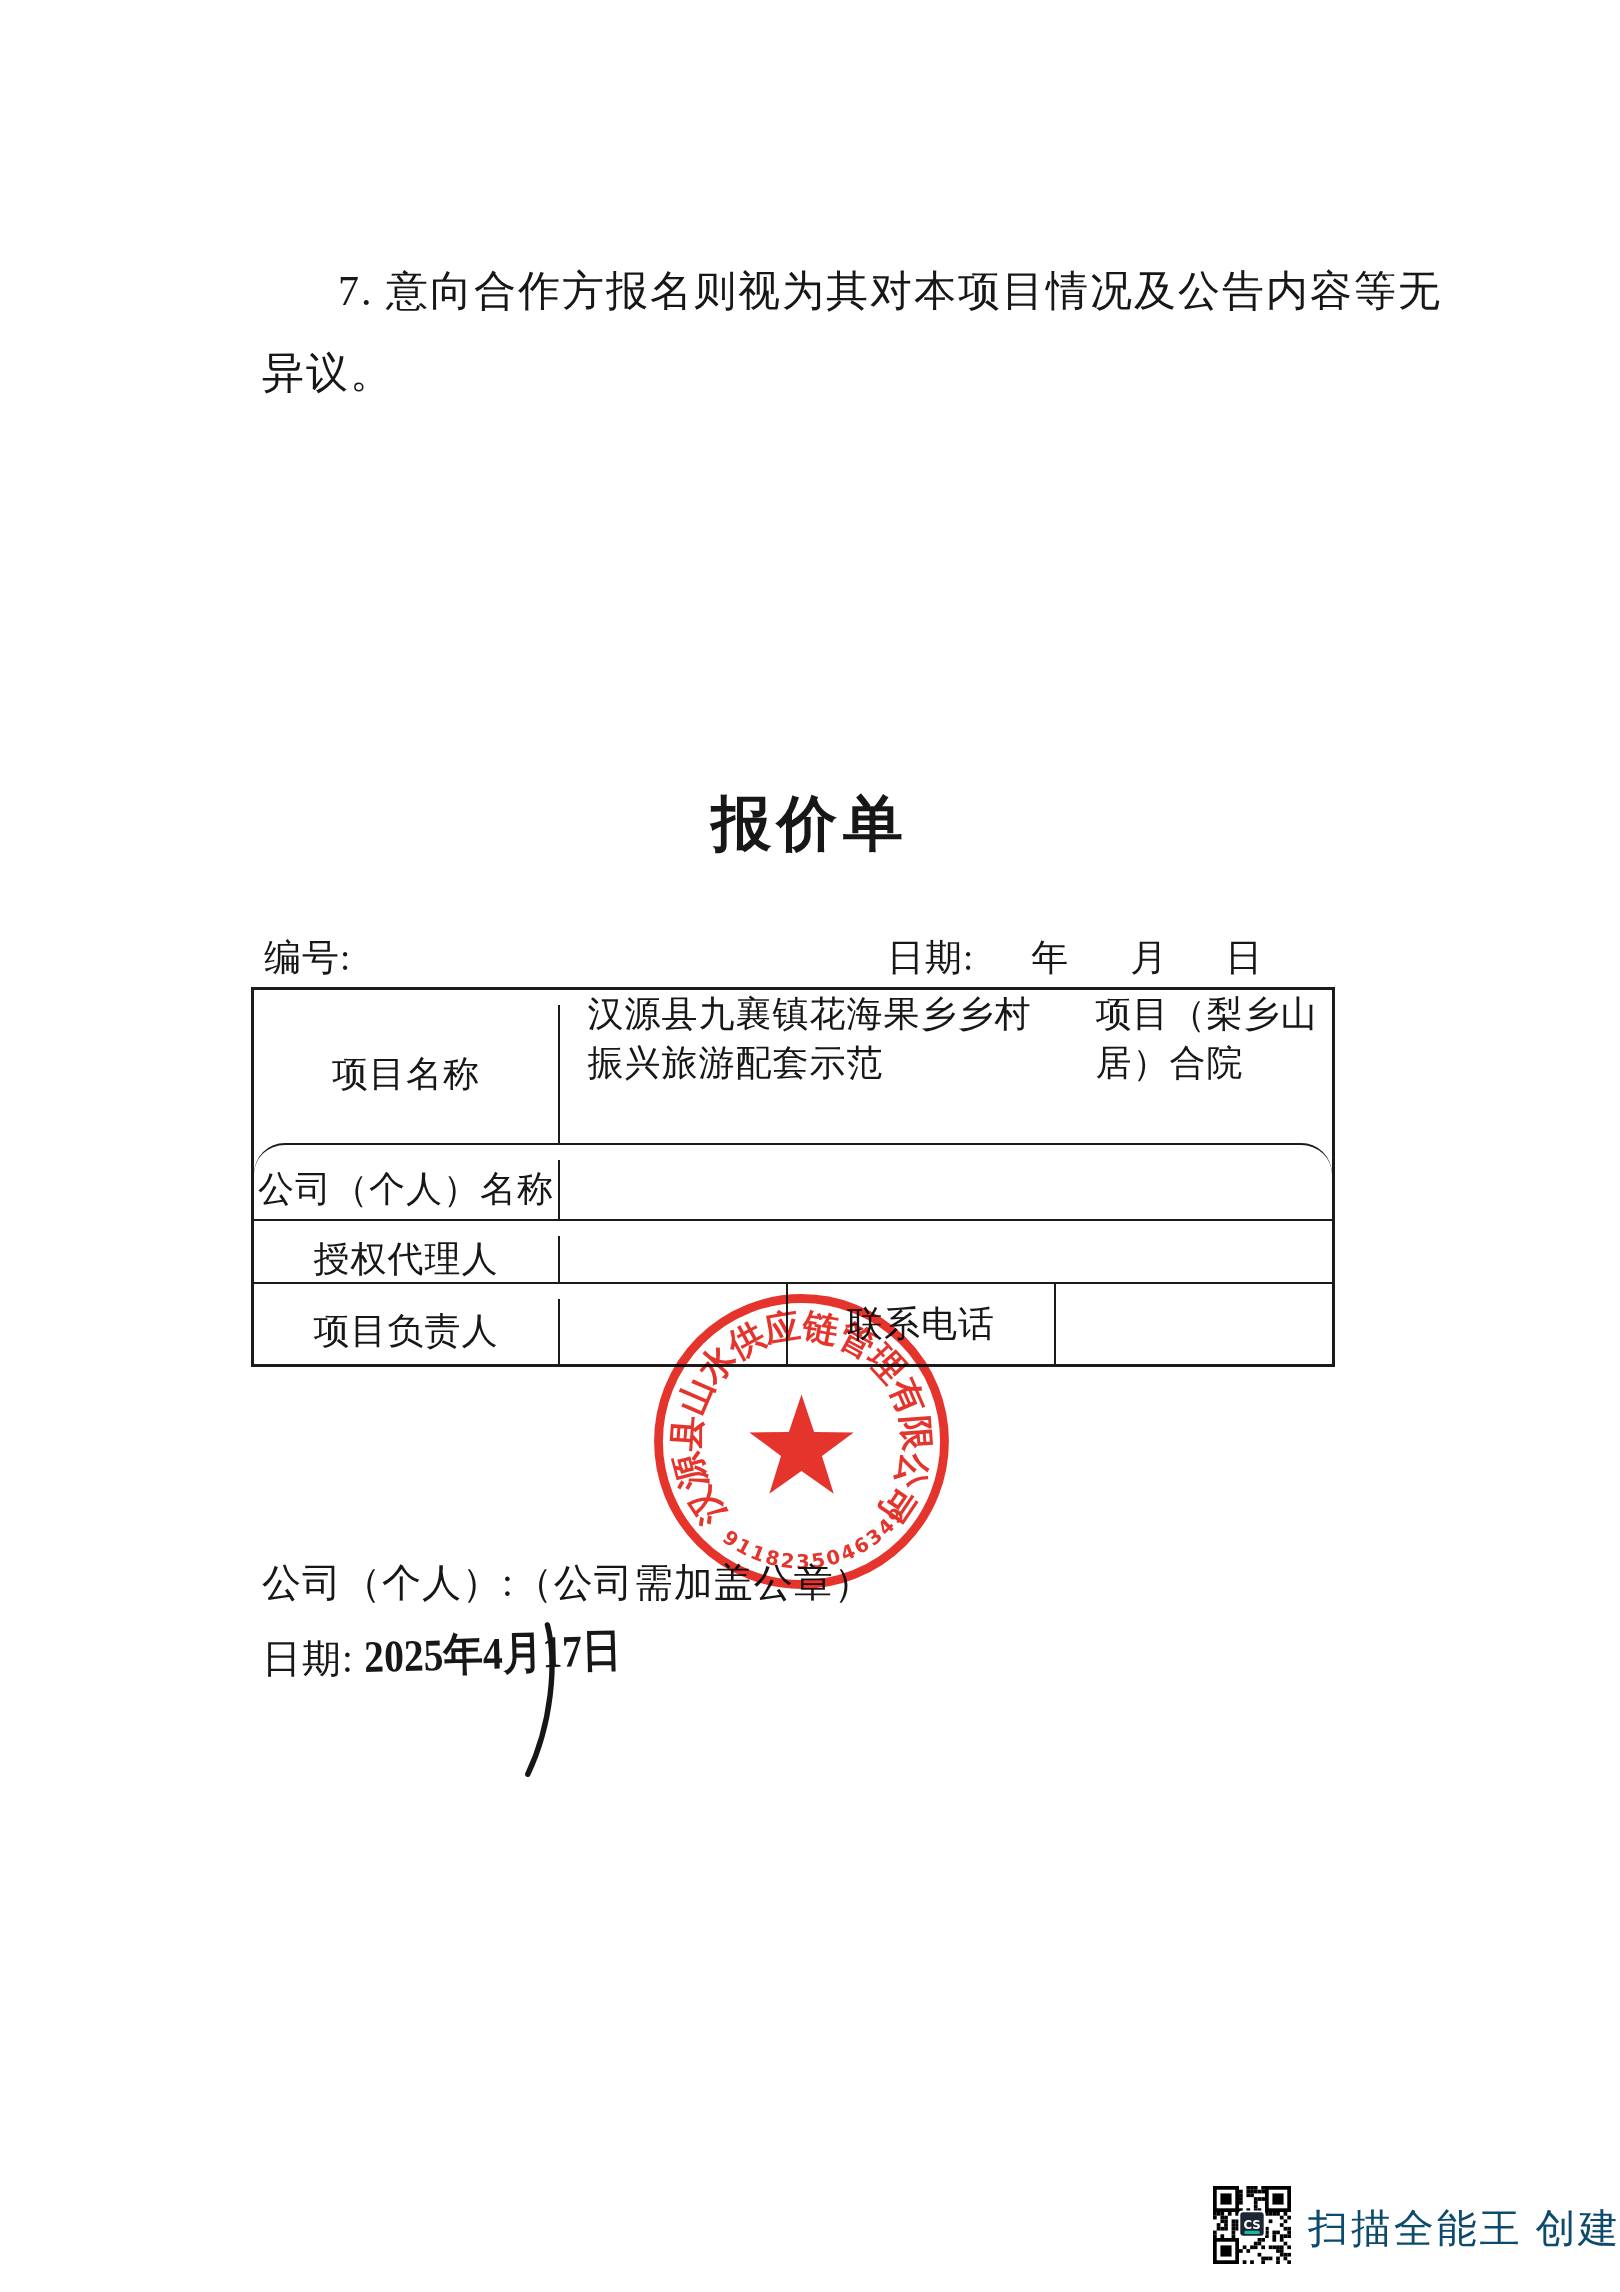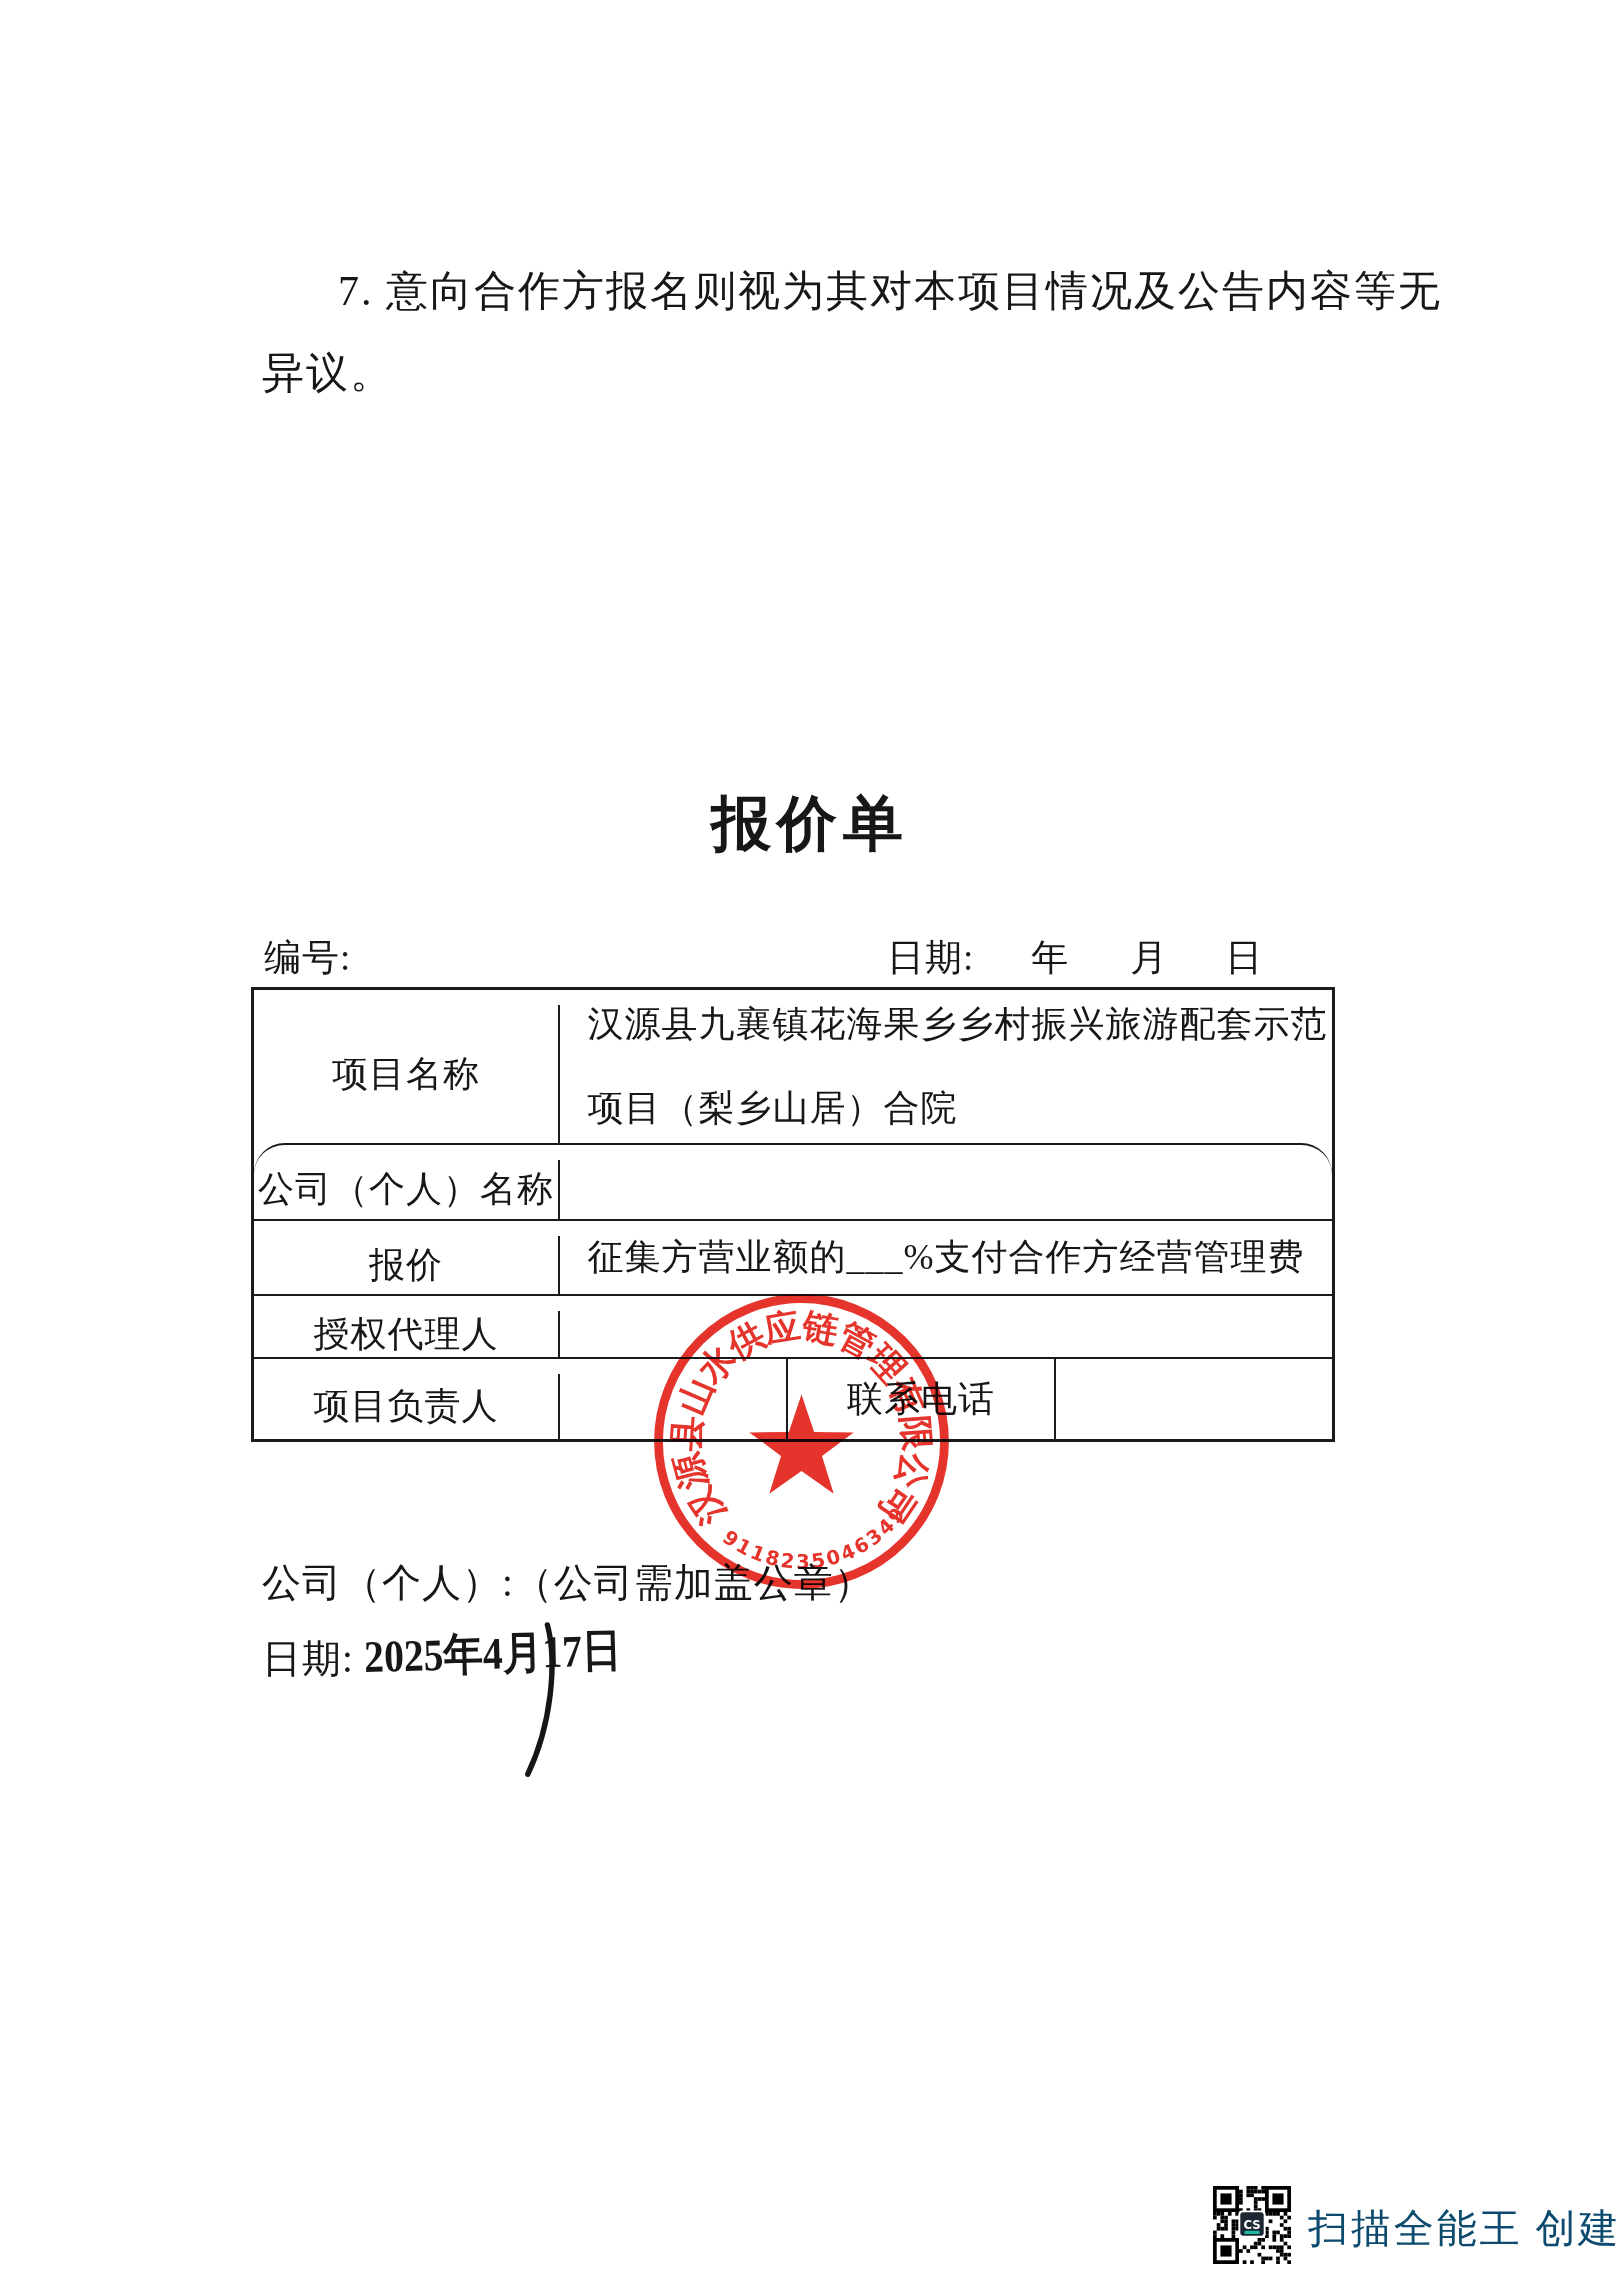--- a/index.html
+++ b/index.html
@@ -17,21 +17,21 @@
   .meta{font-size:37px;letter-spacing:1px;white-space:nowrap;}
   .meta .sp1{margin-left:57px;} .meta .sp2{margin-left:61px;} .meta .sp3{margin-left:57px;}
   
   .qtable{left:251px;top:987px;width:1084px;border:3.9px solid #1b1b1b;box-sizing:border-box;background:transparent;}
   .trow{display:flex;box-sizing:border-box;border-top:2.9px solid #1b1b1b;}
   .trow.first{border-top:none;}
   .tcell{box-sizing:border-box;display:flex;align-items:center;font-size:36px;letter-spacing:1px;}
   .lab{width:306px;min-width:306px;border-right:2.9px solid #1b1b1b;justify-content:center;text-align:center;margin-top:15px;}
   .val{flex:1;padding-left:27.4px;}
   .r1{height:153px;} .r2{height:76px;border-radius:31px;} .r3{height:75px;} .r4{height:63px;} .r5{height:82px;}
-  .twolines{flex-direction:column;align-items:flex-start;justify-content:center;gap:35px;}
+  .twolines{flex-direction:row;align-items:flex-start;justify-content:center;gap:35px;}
   .c2{width:228px;min-width:228px;border-right:2.9px solid #1b1b1b;}
   .c3{width:268px;min-width:268px;border-right:2.9px solid #1b1b1b;justify-content:center;}
   .c4{flex:1;}
   
   .sig{font-size:39px;letter-spacing:1px;white-space:nowrap;}
   .hw{font-size:45px;font-weight:600;display:inline-block;transform:rotate(-1.5deg) scaleX(.88);transform-origin:left bottom;letter-spacing:0;}
   
   #stamp-svg{mix-blend-mode:multiply;opacity:.93;}
   .scan-label{font-size:40px;letter-spacing:2.9px;color:#0c4a6e;white-space:nowrap;font-family:"Liberation Serif","DejaVu Serif",serif;}
 </style>
@@ -52,24 +52,20 @@
   <div class="trow first r1">
     <div class="tcell lab">项目名称</div>
     <div class="tcell val twolines">
       <span>汉源县九襄镇花海果乡乡村振兴旅游配套示范</span>
       <span>项目（梨乡山居）合院</span>
     </div>
   </div>
   <div class="trow r2">
     <div class="tcell lab">公司（个人）名称</div>
     <div class="tcell val"></div>
-  </div>
-  <div class="trow r3">
-    <div class="tcell lab">报价</div>
-    <div class="tcell val">征集方营业额的___%支付合作方经营管理费</div>
   </div>
   <div class="trow r4">
     <div class="tcell lab">授权代理人</div>
     <div class="tcell val"></div>
   </div>
   <div class="trow r5">
     <div class="tcell lab">项目负责人</div>
     <div class="tcell c2"></div>
     <div class="tcell c3">联系电话</div>
     <div class="tcell c4"></div>

